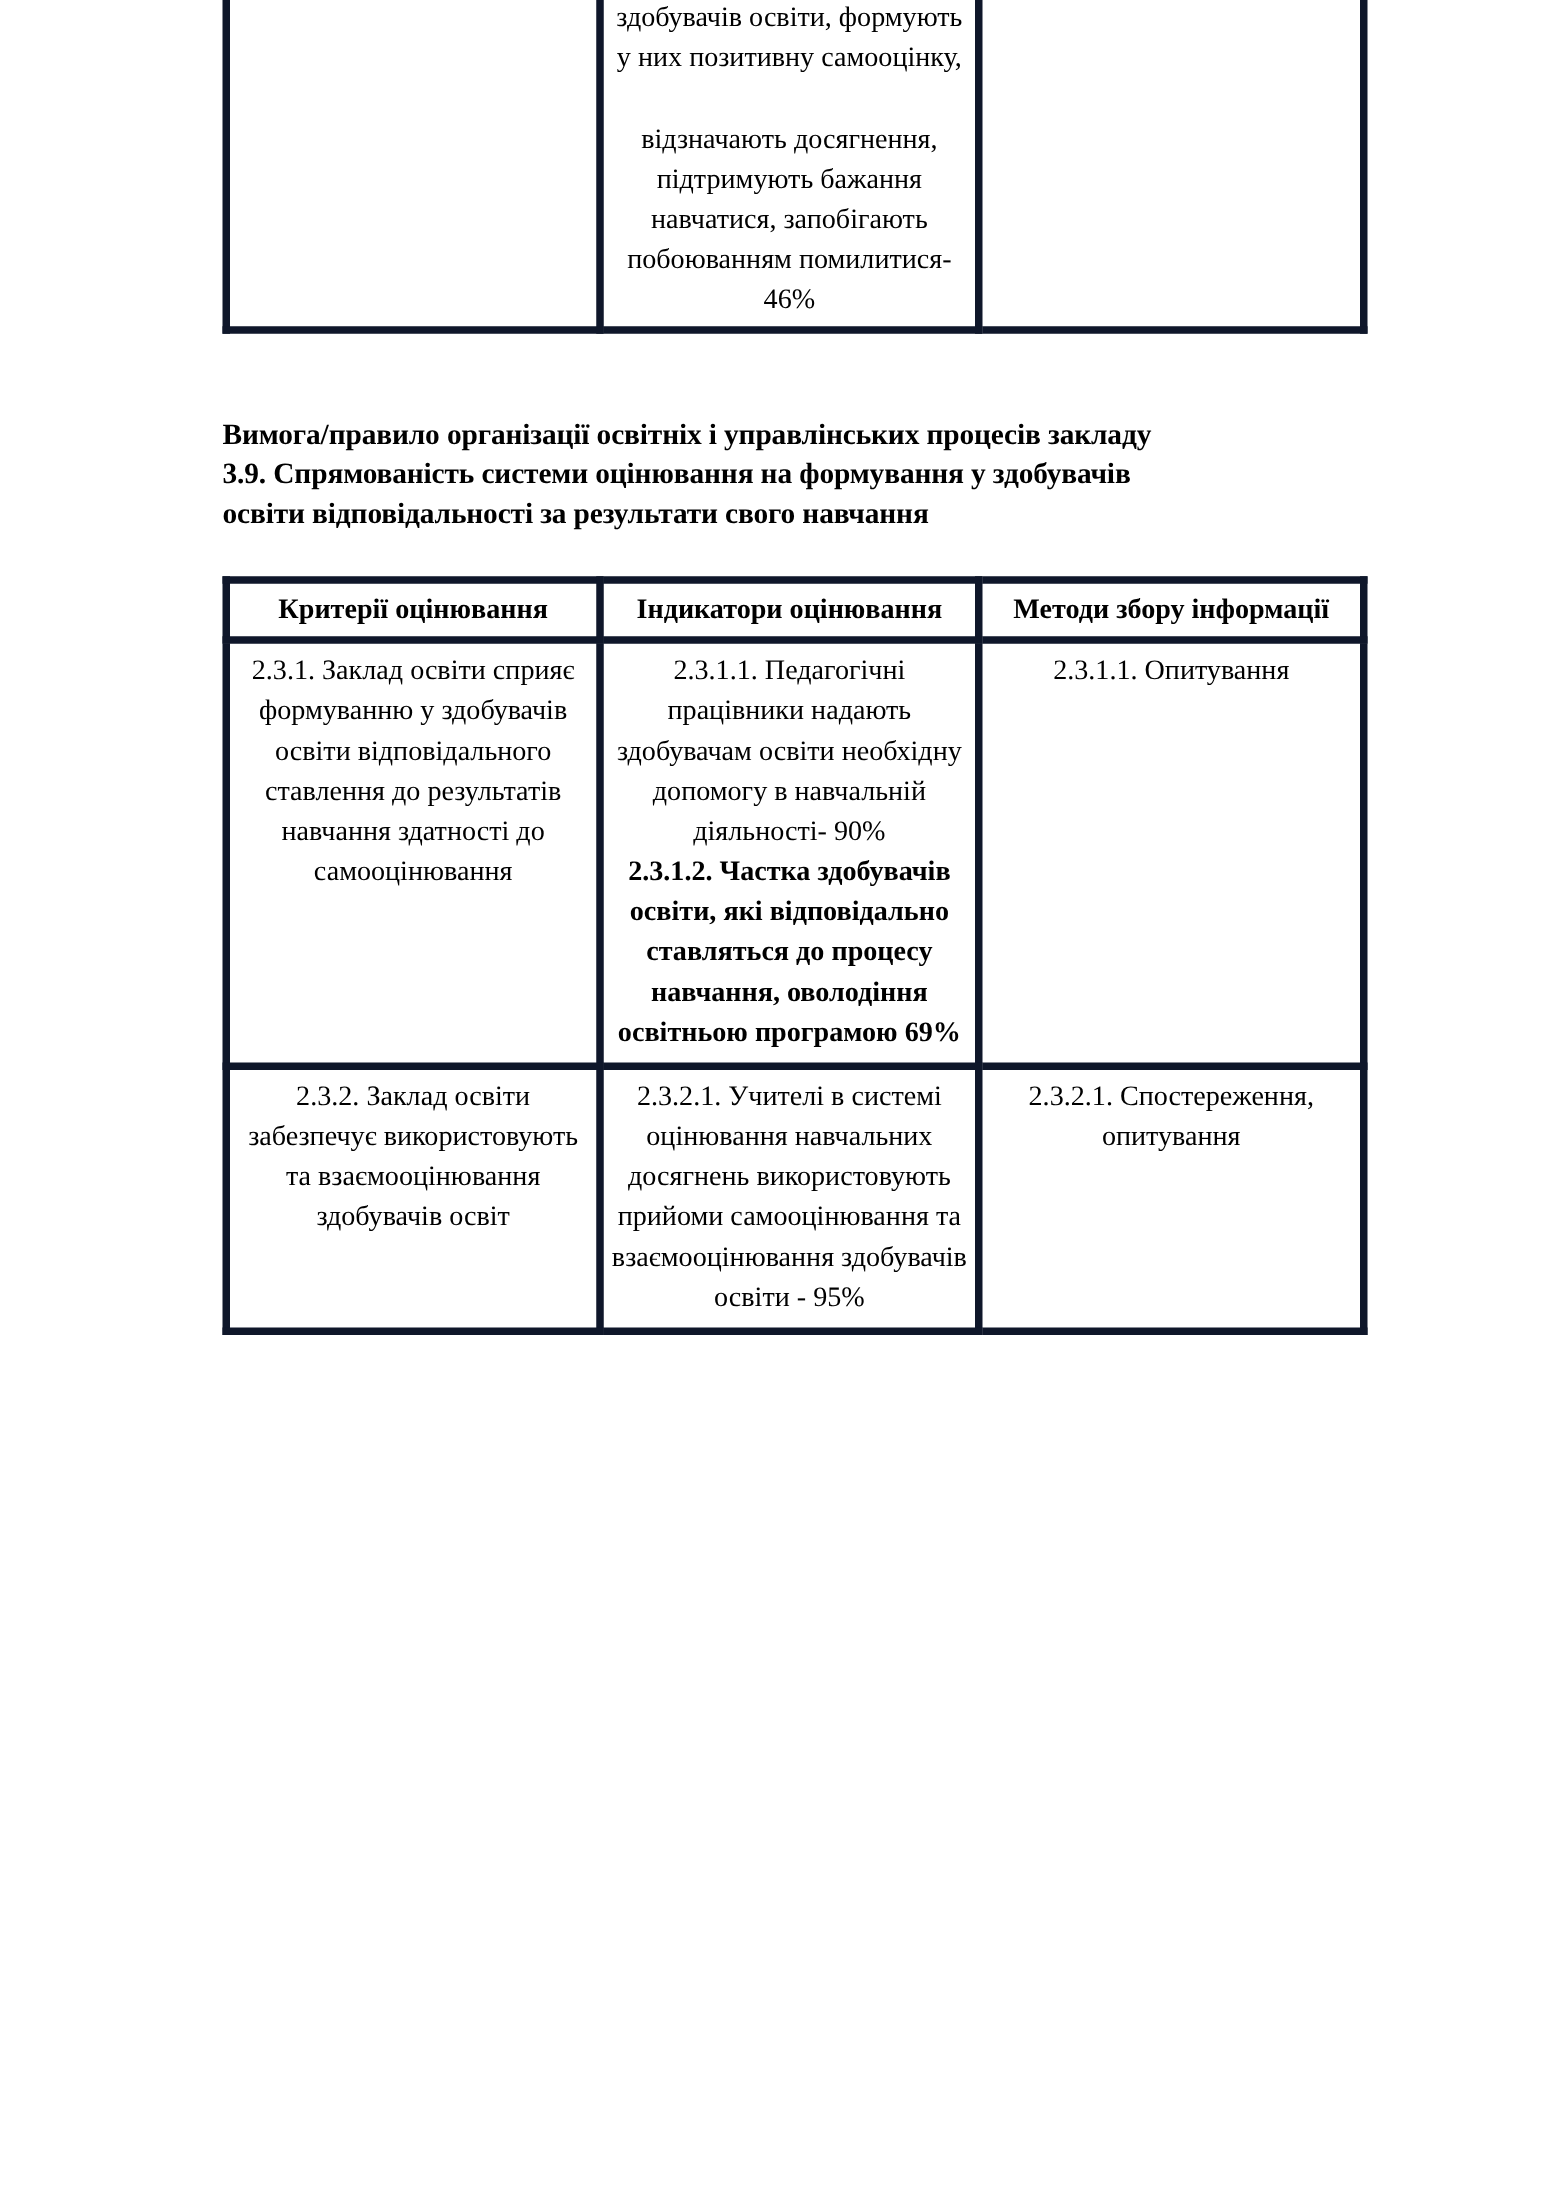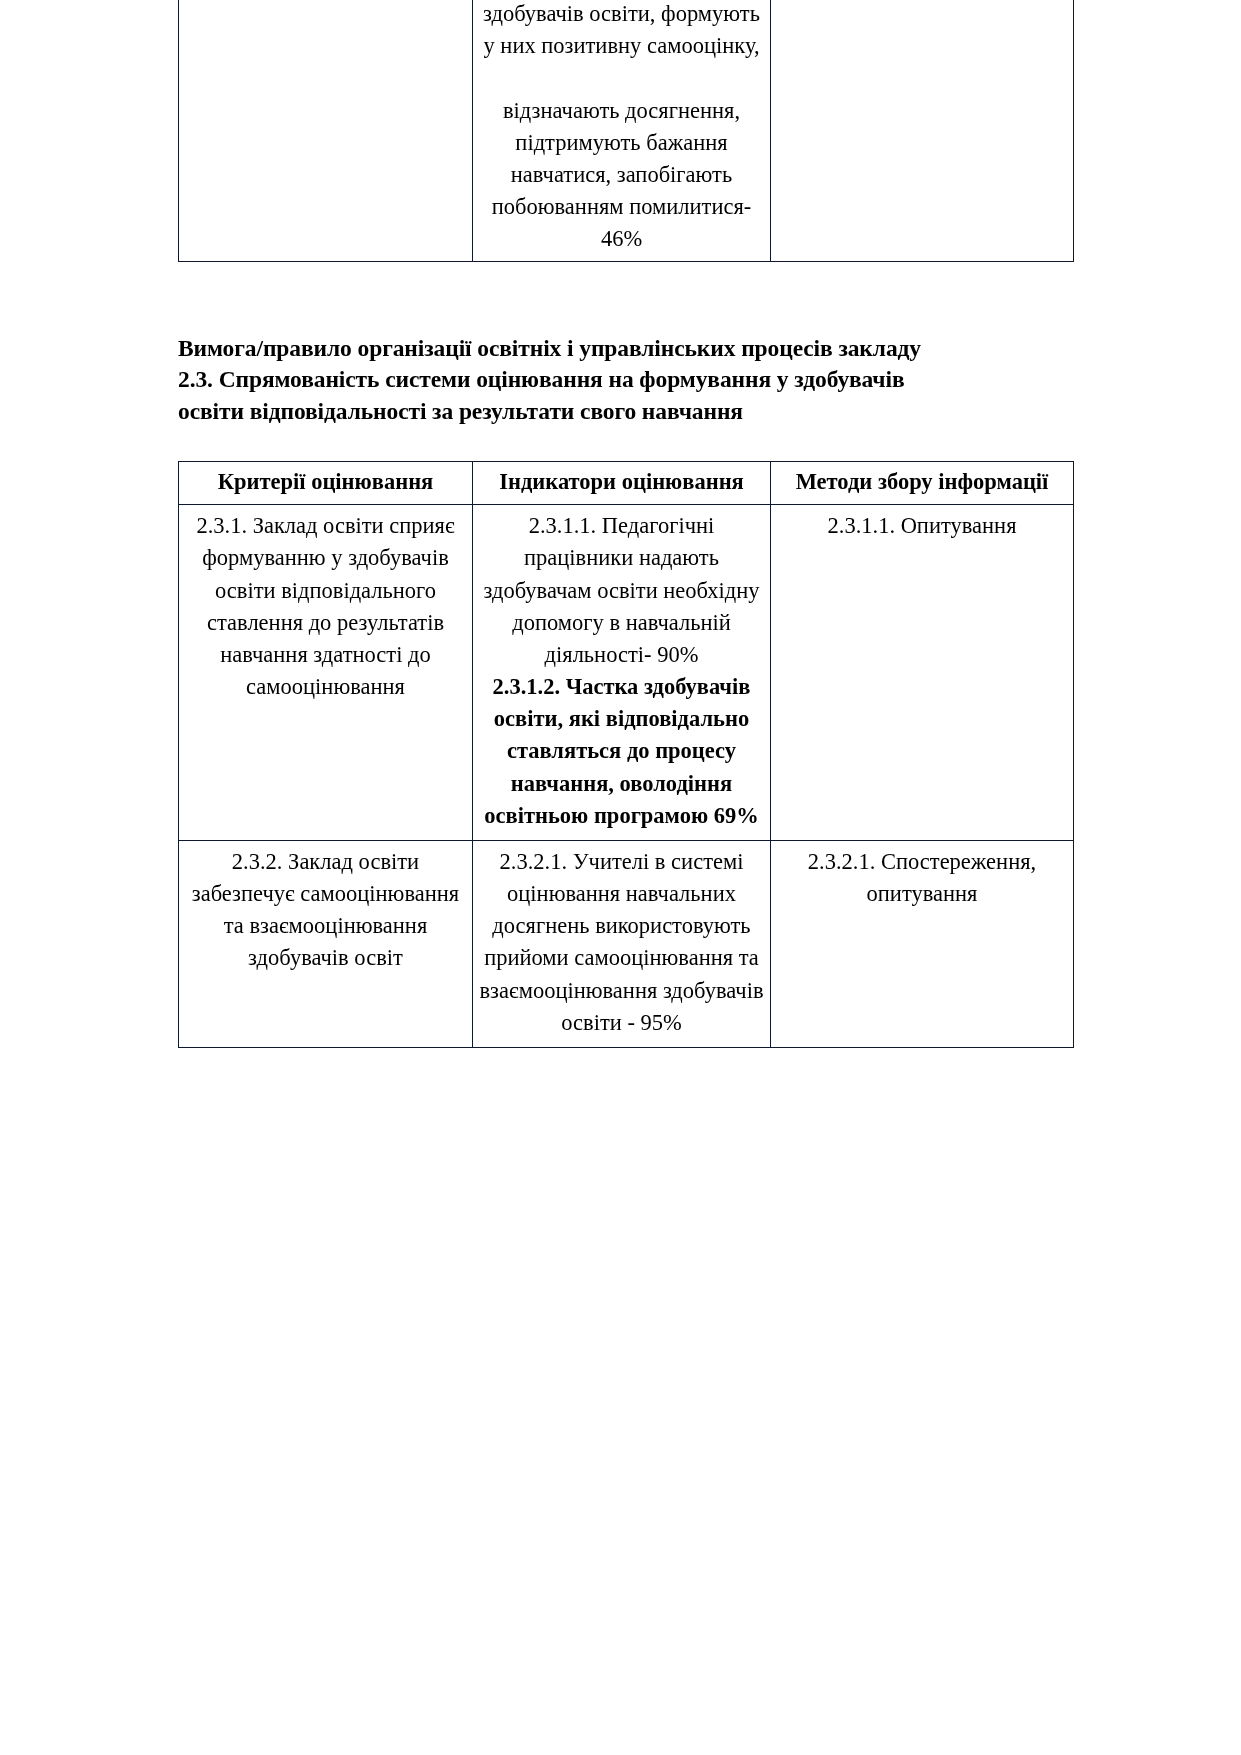--- a/index.html
+++ b/index.html
@@ -27,21 +27,21 @@
 
   
   table.doc-table {
     border-collapse: collapse;
     table-layout: fixed;
     width: 860px;
     margin: 0 auto;
   }
   table.doc-table td,
   table.doc-table th {
-    border: 1px solid #0f172a;
+    border: 6px solid #0f172a;
     vertical-align: top;
     padding: 2px 6px 6px 6px;
     text-align: center;
     font-size: 22.5px;
     line-height: 1.43;
     font-weight: normal;
   }
 
   
   #table-continued {
@@ -115,21 +115,21 @@
           <span class="blank-line"></span>
           <p class="cell-para">відзначають досягнення, підтримують бажання навчатися, запобігають побоюванням помилитися- 46%</p>
         </td>
         <td class="cont-col3"></td>
       </tr>
     </tbody>
   </table>
 
   <div class="heading-block">
     <span class="hline">Вимога/правило організації освітніх і управлінських процесів закладу</span>
-    <span class="hline">2.3. Спрямованість системи оцінювання на формування у здобувачів</span>
+    <span class="hline">3.9. Спрямованість системи оцінювання на формування у здобувачів</span>
     <span class="hline">освіти відповідальності за результати свого навчання</span>
   </div>
 
   <table class="doc-table" id="table-main">
     <thead>
       <tr>
         <th class="col1">Критерії оцінювання</th>
         <th class="col2">Індикатори оцінювання</th>
         <th class="col3">Методи збору інформації</th>
       </tr>
@@ -137,21 +137,21 @@
     <tbody>
       <tr>
         <td class="col1">2.3.1. Заклад освіти сприяє формуванню у здобувачів освіти відповідального ставлення до результатів навчання здатності до самооцінювання</td>
         <td class="col2">
           <p class="cell-para">2.3.1.1. Педагогічні працівники надають здобувачам освіти необхідну допомогу в навчальній діяльності- 90%</p>
           <p class="cell-para">2.3.1.2. Частка здобувачів освіти, які відповідально ставляться до процесу навчання, оволодіння освітньою програмою 69%</p>
         </td>
         <td class="col3 methods-cell">2.3.1.1. Опитування</td>
       </tr>
       <tr>
-        <td class="col1">2.3.2. Заклад освіти забезпечує самооцінювання та взаємооцінювання здобувачів освіт</td>
+        <td class="col1">2.3.2. Заклад освіти забезпечує використовують та взаємооцінювання здобувачів освіт</td>
         <td class="col2">
           <p class="cell-para">2.3.2.1. Учителі в системі оцінювання навчальних досягнень використовують прийоми самооцінювання та взаємооцінювання здобувачів освіти - 95%</p>
         </td>
         <td class="col3 methods-cell">2.3.2.1. Спостереження, опитування</td>
       </tr>
     </tbody>
   </table>
 
 </div>
 

